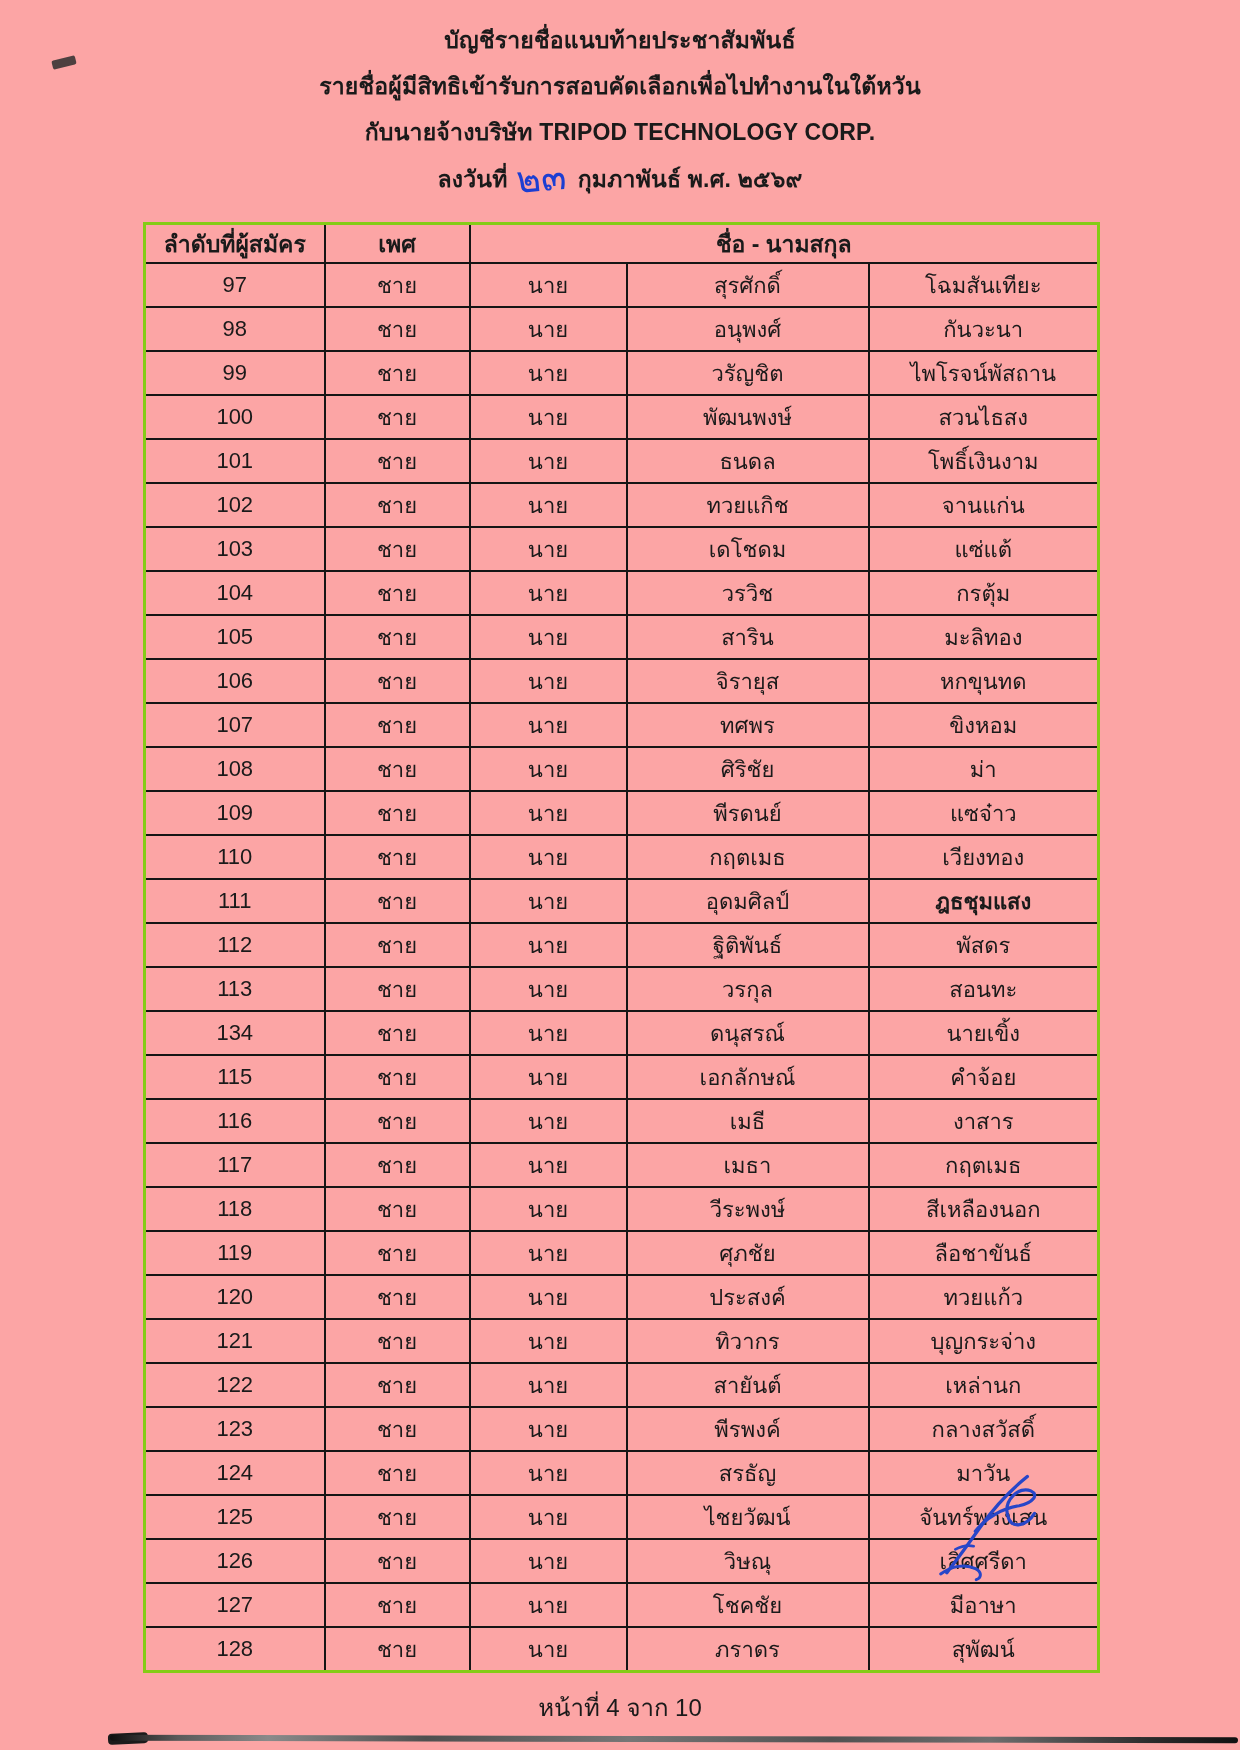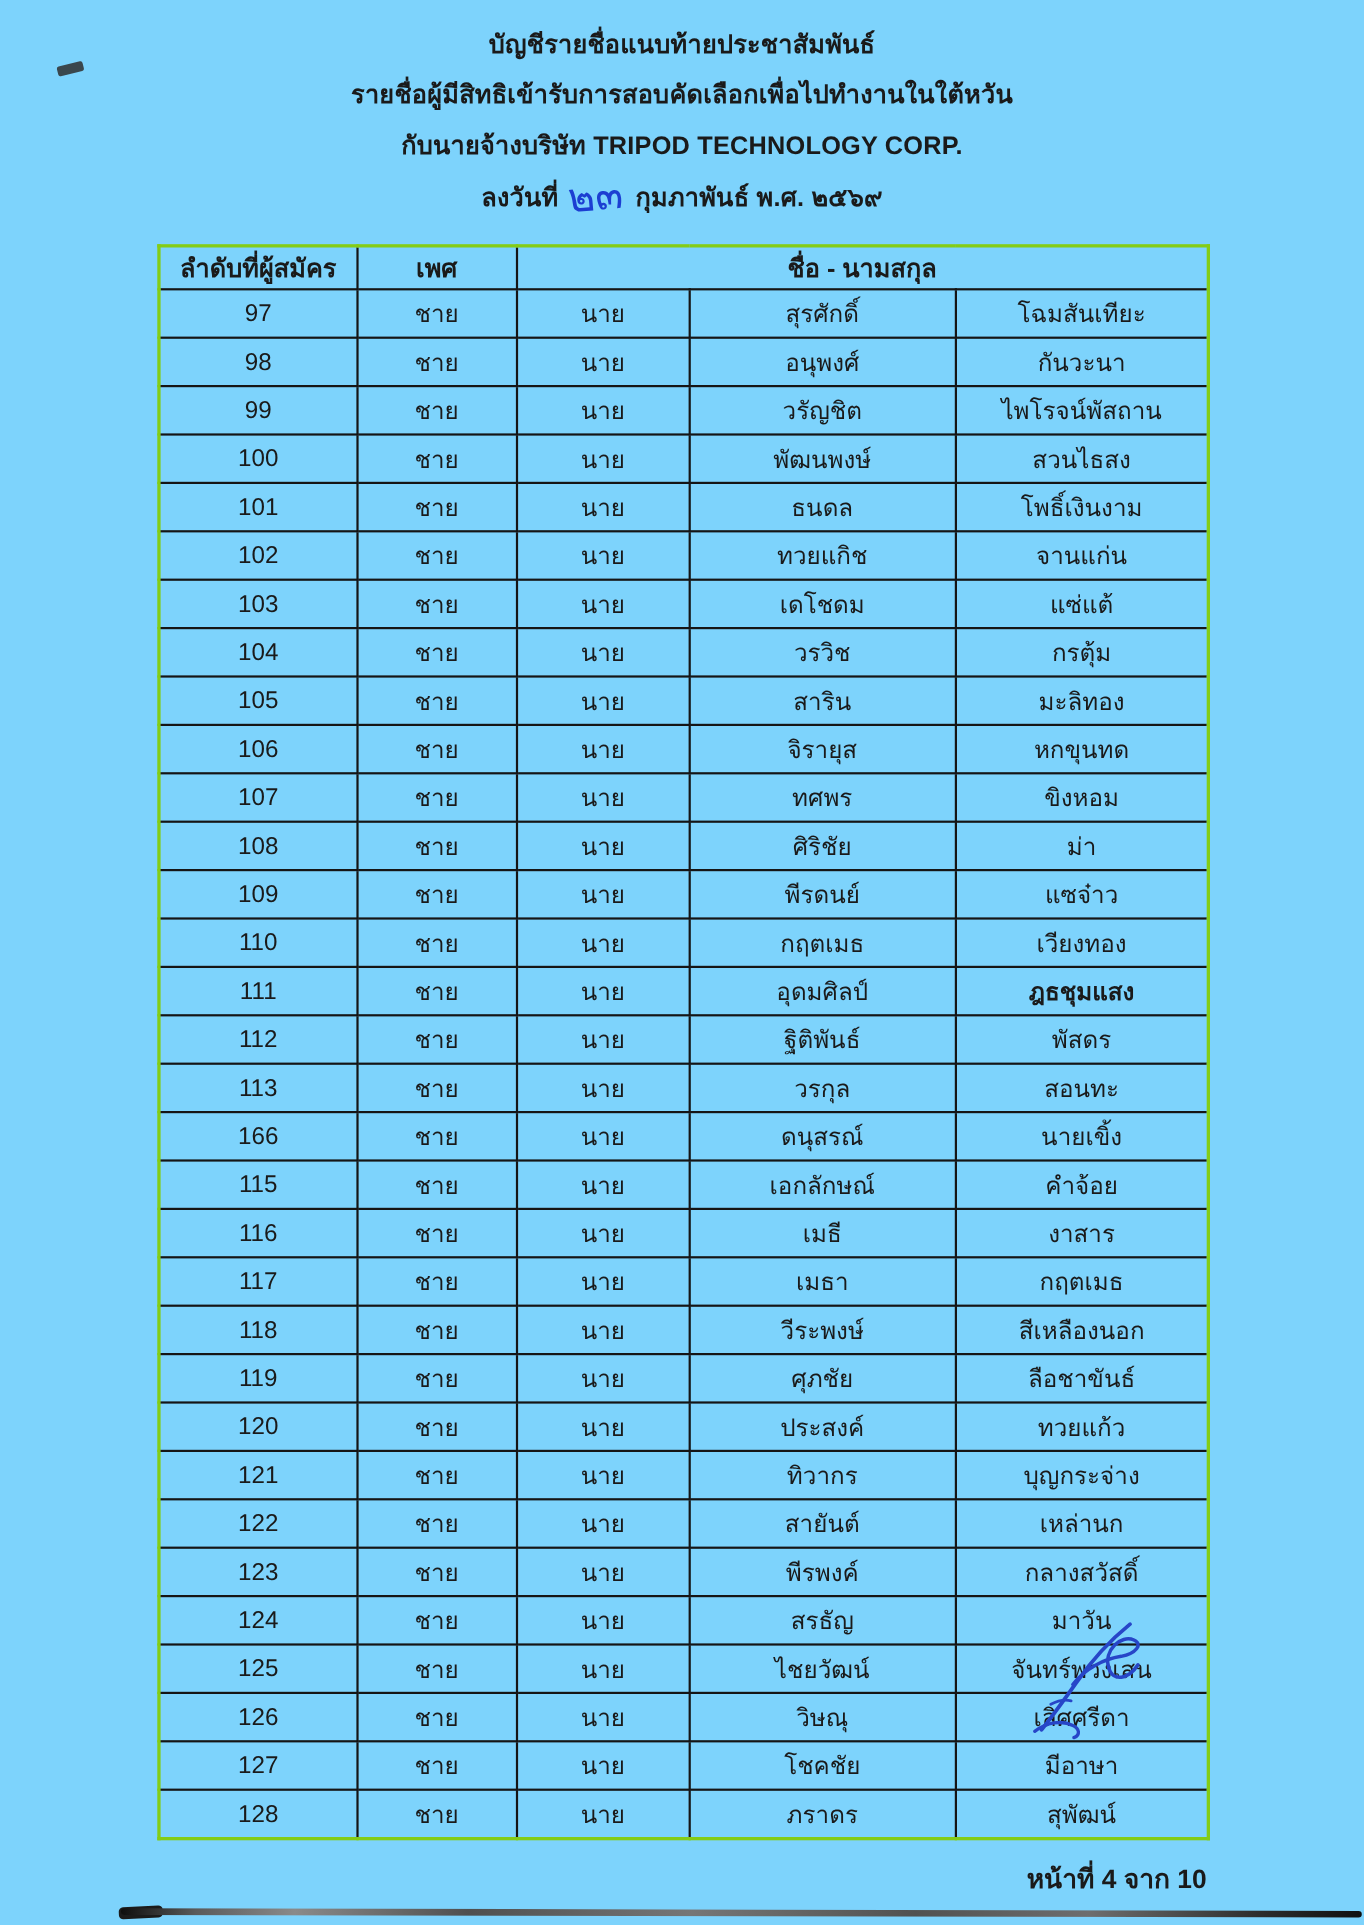--- a/index.html
+++ b/index.html
@@ -1,20 +1,20 @@
 <!DOCTYPE html>
 <html><head>
 <meta charset="utf-8">
 <style>
   html,body{margin:0;padding:0;background:#d9d9d9;}
   .page{
     position:relative;
     width:1240px;height:1750px;
     margin:0 auto;
-    background:#7dd3fc;
+    background:#fca5a5;
     overflow:hidden;
     font-family:"Liberation Sans", sans-serif;
     color:#1a1a1a;
   }
   .title-line{
     position:absolute;left:0;right:0;
     text-align:center;
     font-size:23px;font-weight:700;
     line-height:1.6;
     letter-spacing:.2px;
@@ -46,22 +46,22 @@
     font-size:22px;
     padding:0 4px;
     overflow:hidden;
     white-space:nowrap;
   }
   .doc-table thead th{height:37px;font-weight:700;font-size:23px;}
   .doc-table tbody td{height:42px;font-weight:400;}
   .doc-table td.bold{font-weight:700;}
   .footer-page{
     position:absolute;left:143px;top:1688px;width:954px;
-    text-align:right;
-    font-size:24px;font-weight:700;
+    text-align:center;
+    font-size:24px;font-weight:400;
   }
   .signature{
     position:absolute;left:916px;top:1456px;
     width:132px;height:138px;
     transform:rotate(6deg);
   }
   .mark-topleft{
     position:absolute;left:52px;top:58px;
     width:24px;height:9px;
     background:#2e2e2e;
@@ -228,21 +228,21 @@
           <td>พัสดร</td>
         </tr>
         <tr>
           <td>113</td>
           <td>ชาย</td>
           <td>นาย</td>
           <td>วรกุล</td>
           <td>สอนทะ</td>
         </tr>
         <tr>
-          <td>166</td>
+          <td>134</td>
           <td>ชาย</td>
           <td>นาย</td>
           <td>ดนุสรณ์</td>
           <td>นายเขิ้ง</td>
         </tr>
         <tr>
           <td>115</td>
           <td>ชาย</td>
           <td>นาย</td>
           <td>เอกลักษณ์</td>

